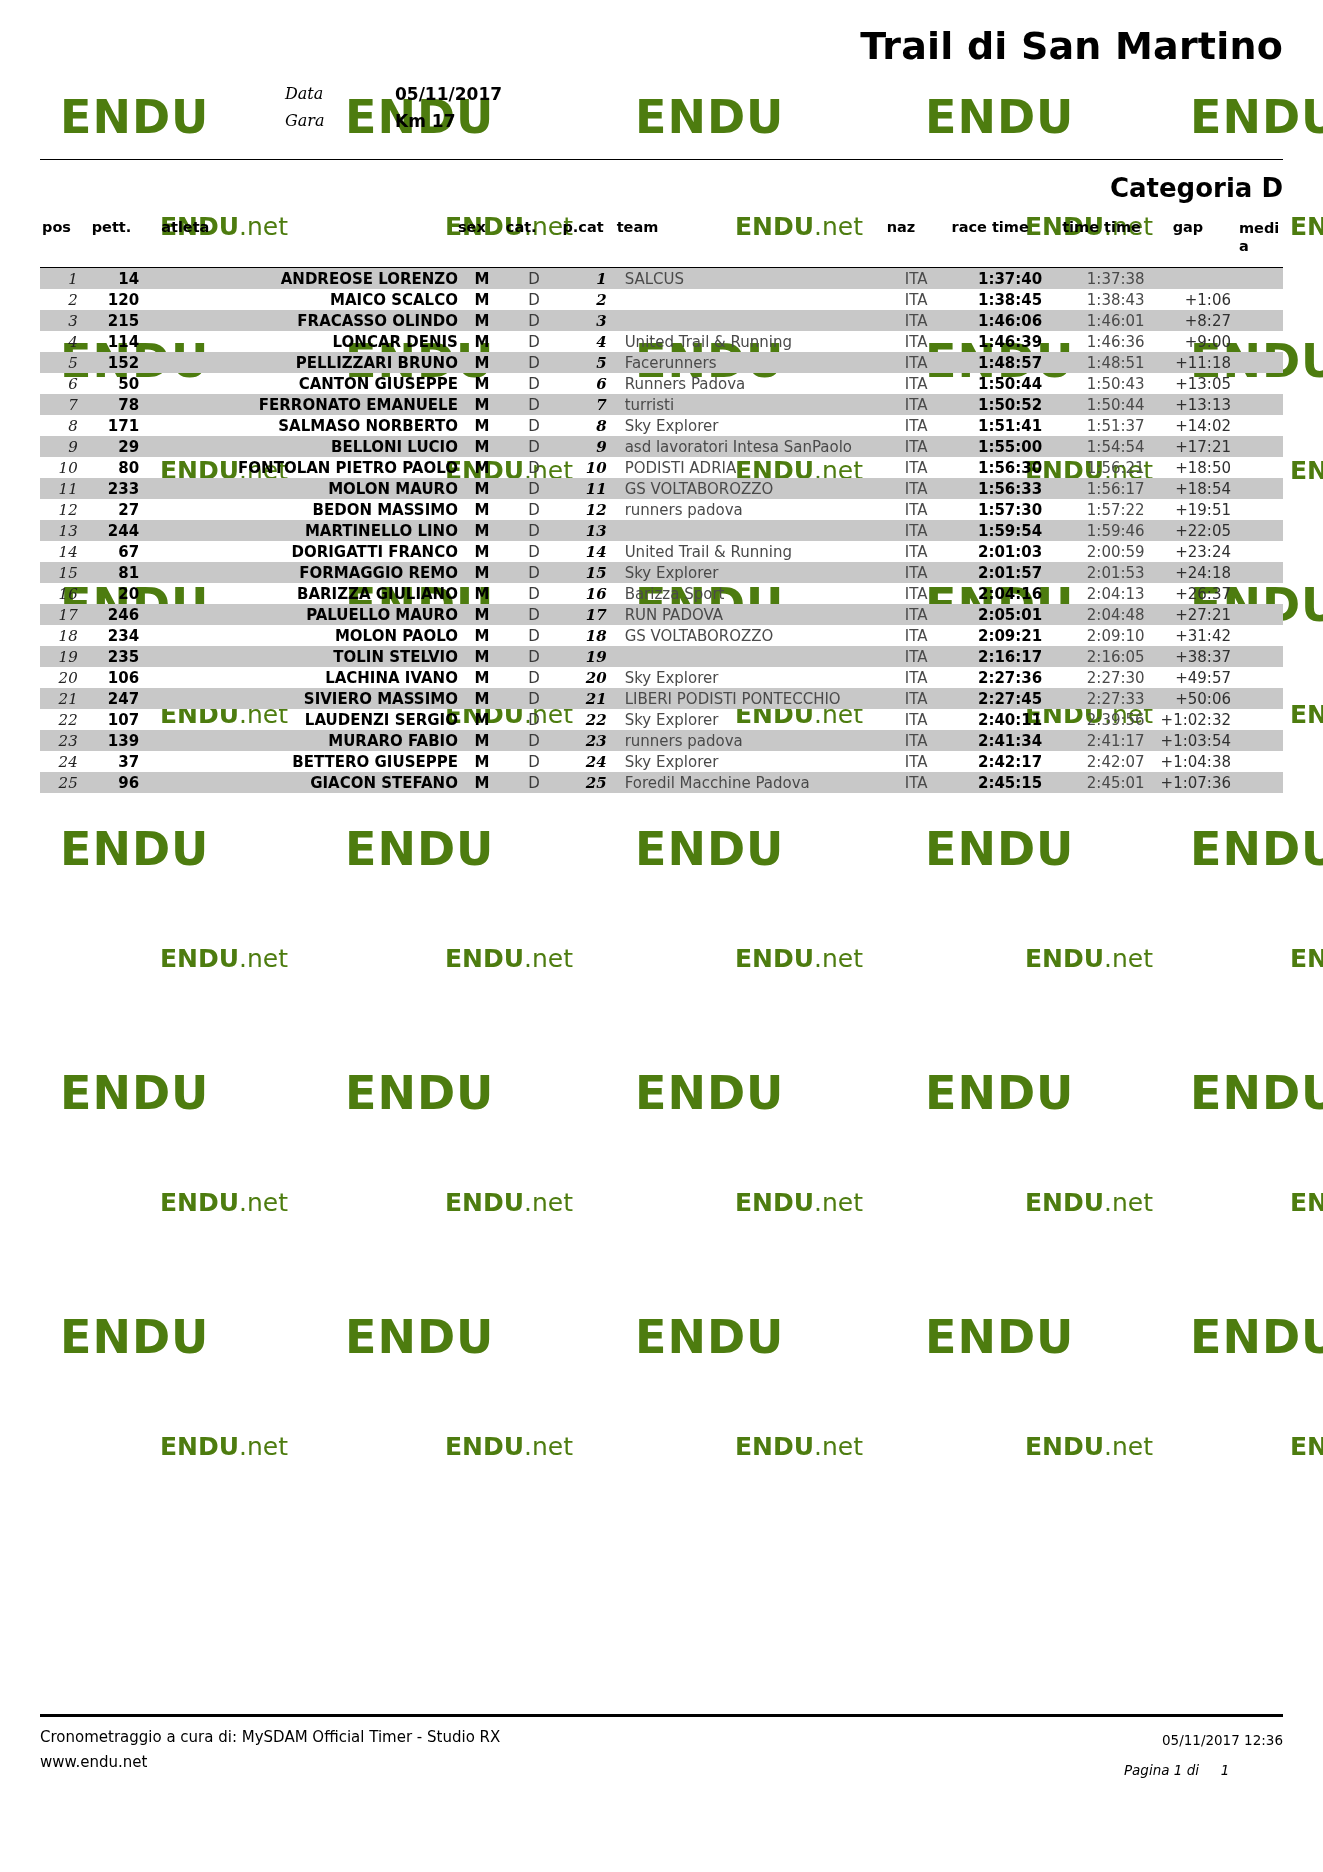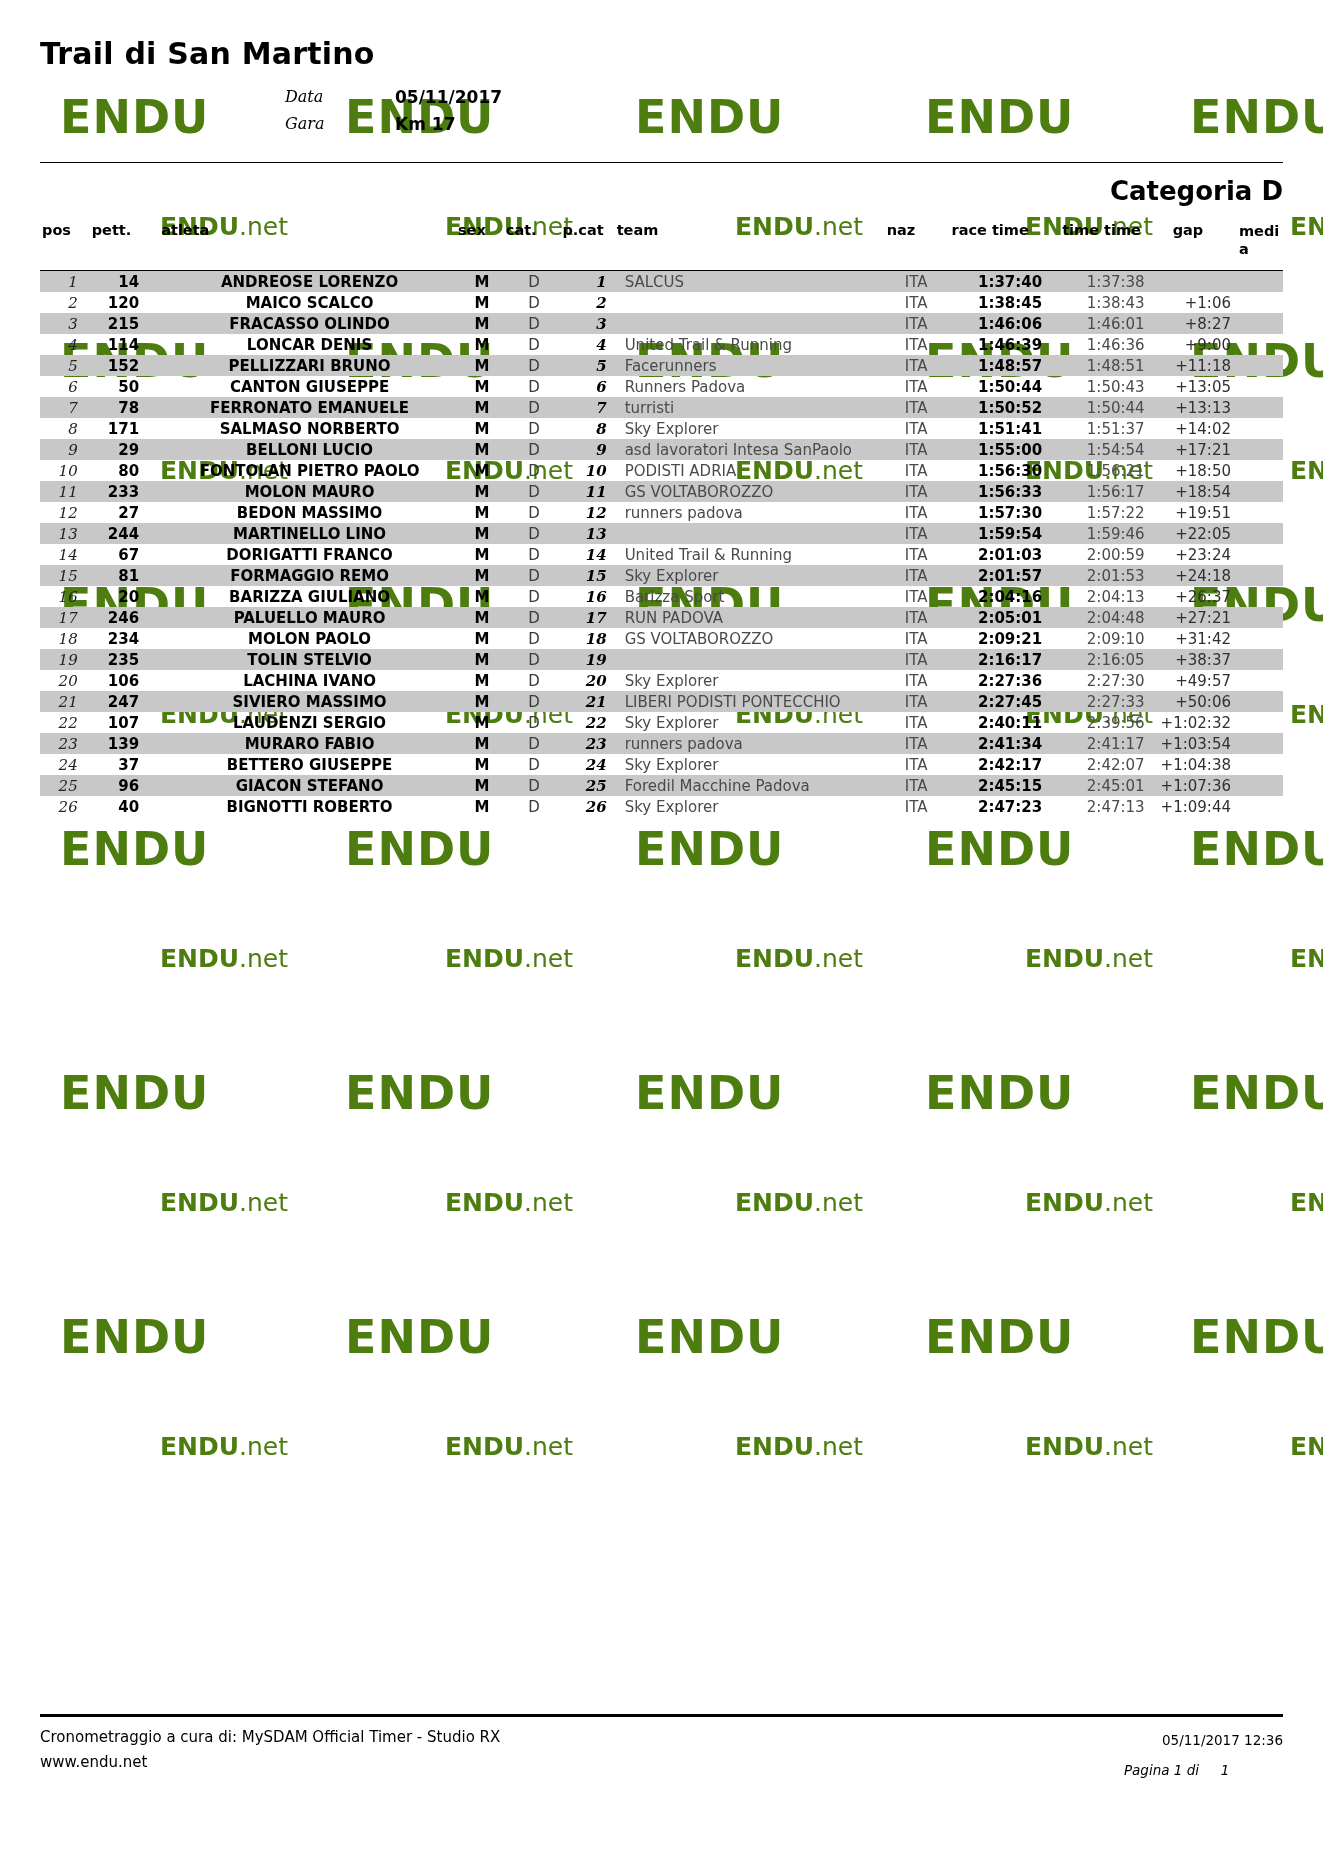--- a/index.html
+++ b/index.html
@@ -44,25 +44,25 @@
 
   .sheet {
     position: absolute;
     left: 40px;
     right: 40px;
     top: 0;
   }
 
   
   .doc-title {
-    text-align: left;
-    font-size: 30px;
+    text-align: right;
+    font-size: 38px;
     font-weight: bold;
     letter-spacing: 0.2px;
-    margin-top: 36px;
+    margin-top: 24px;
     font-family: "DejaVu Sans", "Liberation Sans", sans-serif;
   }
   .meta {
     margin-top: 16px;
     font-size: 0;
   }
   .meta-row {
     height: 27px;
     position: relative;
   }
@@ -135,21 +135,21 @@
   col.c-team  { width: 250px; }
   col.c-naz   { width: 54px; }
   col.c-race  { width: 98px; }
   col.c-real  { width: 96px; }
   col.c-gap   { width: 72px; }
   col.c-media { width: 44px; }
 
   .td-pos   { text-align: right; padding-right: 8px !important; font-style: italic;
               font-family: "DejaVu Serif","Liberation Serif",serif; font-size: 14px; color:#222; }
   .td-pett  { text-align: right; padding-right: 14px !important; font-weight: bold; font-size: 15px; }
-  .td-atleta{ text-align: center; padding-left: 8px !important; font-weight: bold; font-size: 15.5px; }
+  .td-atleta{ text-align: right; padding-left: 8px !important; font-weight: bold; font-size: 15.5px; }
   .td-sex   { text-align: center; font-weight: bold; font-size: 15px; }
   .td-cat   { text-align: center; font-size: 15px; color: #3a3a3a; }
   .td-pcat  { text-align: right; padding-right: 8px !important; font-weight: bold; font-style: italic;
               font-family: "DejaVu Serif","Liberation Serif",serif; font-size: 14.5px; }
   .td-team  { text-align: left; padding-left: 10px !important; font-size: 13.5px; color: #4a4a4a; }
   .td-naz   { text-align: center; font-size: 13.5px; color: #4a4a4a; }
   .td-race  { text-align: right; padding-right: 10px !important; font-weight: bold; font-size: 16px; }
   .td-real  { text-align: right; padding-right: 12px !important; font-size: 14px; color: #4a4a4a; }
   .td-gap   { text-align: right; padding-right: 4px !important; font-size: 12.5px; color: #303030; }
   .td-media { text-align: right; }
@@ -664,34 +664,20 @@
             <td class="td-sex">M</td>
             <td class="td-cat">D</td>
             <td class="td-pcat">25</td>
             <td class="td-team">Foredil Macchine Padova</td>
             <td class="td-naz">ITA</td>
             <td class="td-race">2:45:15</td>
             <td class="td-real">2:45:01</td>
             <td class="td-gap">+1:07:36</td>
             <td class="td-media"></td>
           </tr>
-          <tr>
-            <td class="td-pos">26</td>
-            <td class="td-pett">40</td>
-            <td class="td-atleta">BIGNOTTI ROBERTO</td>
-            <td class="td-sex">M</td>
-            <td class="td-cat">D</td>
-            <td class="td-pcat">26</td>
-            <td class="td-team">Sky Explorer</td>
-            <td class="td-naz">ITA</td>
-            <td class="td-race">2:47:23</td>
-            <td class="td-real">2:47:13</td>
-            <td class="td-gap">+1:09:44</td>
-            <td class="td-media"></td>
-          </tr>
         </tbody>
     </table>
 
   </div>
 
   <div class="footer">
     <div class="footer-rule"></div>
     <div class="footer-body">
       <div class="f-left">
         <div>Cronometraggio a cura di: MySDAM Official Timer - Studio RX</div>

